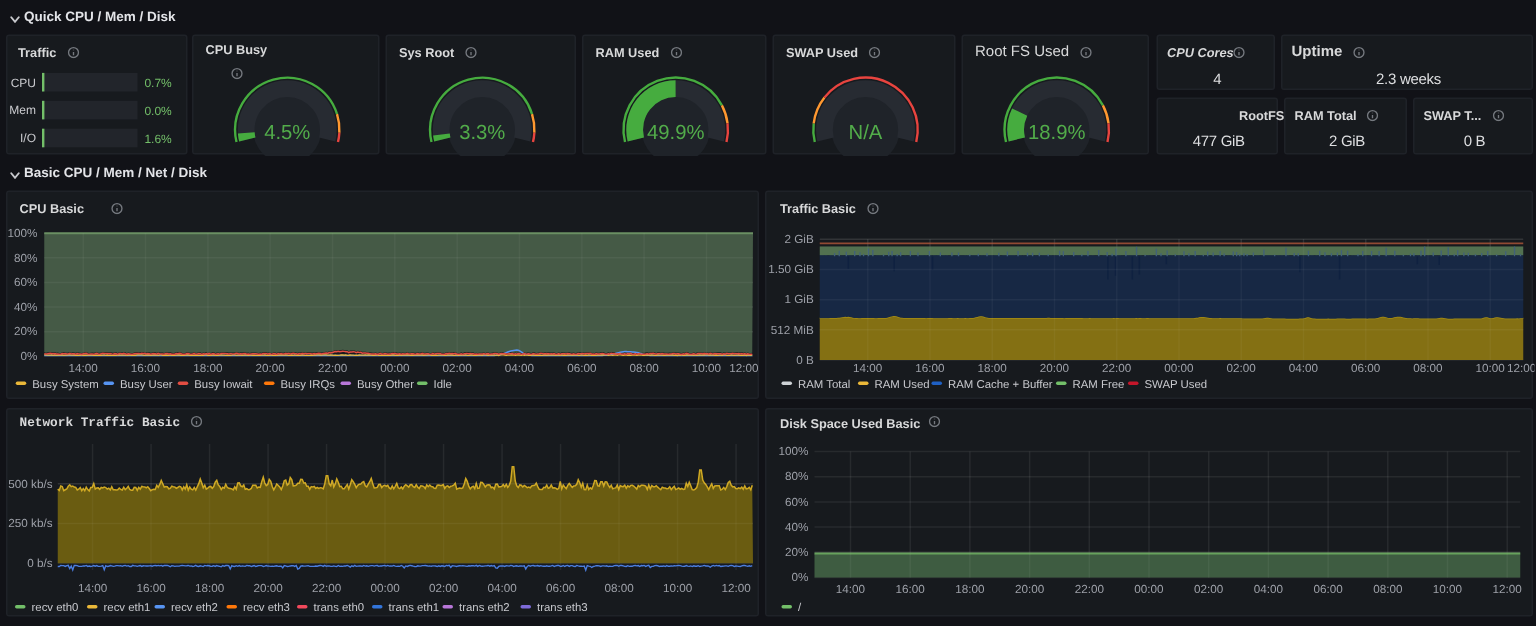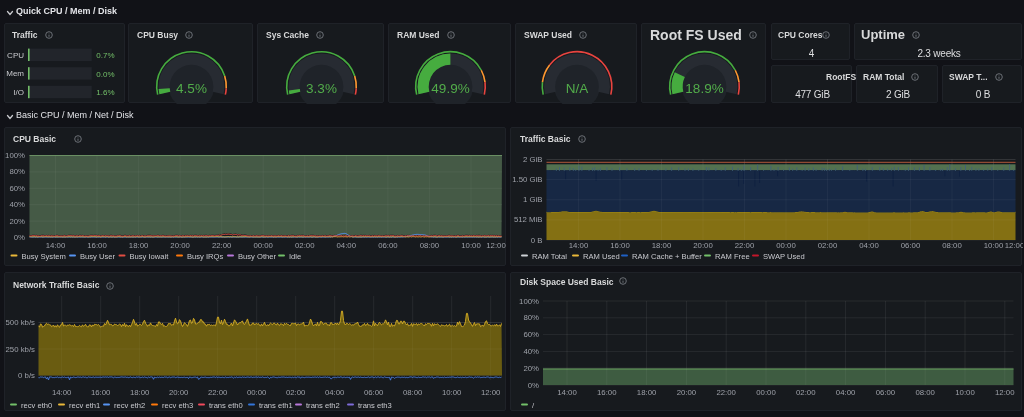--- a/index.html
+++ b/index.html
@@ -43,21 +43,21 @@
     <div style="position:absolute;left:128px;top:23px;width:125px;height:80px;background:#171A1E;border:1px solid #1F2228;border-radius:2px;box-sizing:border-box;">
       <svg width="125" height="80" viewBox="0 0 125 80" style="position:absolute;left:0;top:0;">
         <circle cx="62.5" cy="62.5" r="22.8" fill="#1F2329"></circle>
         <path d="M 30.43 70.26 A 33.00 33.00 0 1 1 94.57 70.26 L 83.69 67.63 A 21.80 21.80 0 1 0 41.31 67.63 Z" fill="#272B32"></path>
         <path d="M 30.43 70.26 A 33.00 33.00 0 0 1 29.59 64.96 L 40.76 64.13 A 21.80 21.80 0 0 0 41.31 67.63 Z" fill="#46AC3F"></path>
         <path d="M 28.68 70.68 A 34.80 34.80 0 0 1 95.69 52.05" stroke="#46AC3F" stroke-width="1.6" fill="none"></path>
         <path d="M 95.69 52.05 A 34.80 34.80 0 0 1 97.24 64.47" stroke="#FF9830" stroke-width="1.6" fill="none"></path>
         <path d="M 97.24 64.47 A 34.80 34.80 0 0 1 96.32 70.68" stroke="#E8443F" stroke-width="1.6" fill="none"></path>
         <text x="62.5" y="64.0" font-size="13.5px" font-weight="500" fill="#52AC4A" text-anchor="middle" dominant-baseline="central">4.5%</text>
       </svg>
-      <div style="position:absolute;left:8px;top:4px;height:13px;display:flex;align-items:center;gap:7px;white-space:nowrap;">
+      <div style="position:absolute;left:8px;top:4px;height:13px;display:flex;align-items:center;gap:7px;white-space:nowrap;flex-direction:column;">
         <span style="font-size:8.5px;font-weight:600;color:#D8D9DA;">CPU Busy</span>
         <svg width="8" height="8" viewBox="0 0 8 8" style="flex:none;">
           <g stroke="#75797F" fill="none" stroke-width="0.9">
             <circle cx="4" cy="4" r="3.3"></circle>
             <line x1="4" y1="3.6" x2="4" y2="5.8"></line>
             <line x1="4" y1="2.1" x2="4" y2="2.5"></line>
           </g>
         </svg>
       </div>
     </div>
@@ -65,21 +65,21 @@
       <svg width="127" height="80" viewBox="0 0 127 80" style="position:absolute;left:0;top:0;">
         <circle cx="63.5" cy="62.5" r="22.8" fill="#1F2329"></circle>
         <path d="M 31.43 70.26 A 33.00 33.00 0 1 1 95.57 70.26 L 84.69 67.63 A 21.80 21.80 0 1 0 42.31 67.63 Z" fill="#272B32"></path>
         <path d="M 31.43 70.26 A 33.00 33.00 0 0 1 30.73 66.39 L 41.85 65.07 A 21.80 21.80 0 0 0 42.31 67.63 Z" fill="#46AC3F"></path>
         <path d="M 29.68 70.68 A 34.80 34.80 0 0 1 96.69 52.05" stroke="#46AC3F" stroke-width="1.6" fill="none"></path>
         <path d="M 96.69 52.05 A 34.80 34.80 0 0 1 98.24 64.47" stroke="#FF9830" stroke-width="1.6" fill="none"></path>
         <path d="M 98.24 64.47 A 34.80 34.80 0 0 1 97.32 70.68" stroke="#E8443F" stroke-width="1.6" fill="none"></path>
         <text x="63.5" y="64.0" font-size="13.5px" font-weight="500" fill="#52AC4A" text-anchor="middle" dominant-baseline="central">3.3%</text>
       </svg>
       <div style="position:absolute;left:8px;top:4px;height:13px;display:flex;align-items:center;gap:7px;white-space:nowrap;">
-        <span style="font-size:8.5px;font-weight:600;color:#D8D9DA;">Sys Cache</span>
+        <span style="font-size:8.5px;font-weight:600;color:#D8D9DA;">Sys Root</span>
         <svg width="8" height="8" viewBox="0 0 8 8" style="flex:none;">
           <g stroke="#75797F" fill="none" stroke-width="0.9">
             <circle cx="4" cy="4" r="3.3"></circle>
             <line x1="4" y1="3.6" x2="4" y2="5.8"></line>
             <line x1="4" y1="2.1" x2="4" y2="2.5"></line>
           </g>
         </svg>
       </div>
     </div>
     <div style="position:absolute;left:388px;top:23px;width:123px;height:80px;background:#171A1E;border:1px solid #1F2228;border-radius:2px;box-sizing:border-box;">
@@ -127,51 +127,51 @@
       <svg width="125" height="80" viewBox="0 0 125 80" style="position:absolute;left:0;top:0;">
         <circle cx="62.5" cy="62.5" r="22.8" fill="#1F2329"></circle>
         <path d="M 30.43 70.26 A 33.00 33.00 0 1 1 94.57 70.26 L 83.69 67.63 A 21.80 21.80 0 1 0 41.31 67.63 Z" fill="#272B32"></path>
         <path d="M 30.43 70.26 A 33.00 33.00 0 0 1 32.73 48.26 L 42.83 53.09 A 21.80 21.80 0 0 0 41.31 67.63 Z" fill="#46AC3F"></path>
         <path d="M 28.68 70.68 A 34.80 34.80 0 0 1 93.27 46.25" stroke="#46AC3F" stroke-width="1.6" fill="none"></path>
         <path d="M 93.27 46.25 A 34.80 34.80 0 0 1 97.03 58.19" stroke="#FF9830" stroke-width="1.6" fill="none"></path>
         <path d="M 97.03 58.19 A 34.80 34.80 0 0 1 96.32 70.68" stroke="#E8443F" stroke-width="1.6" fill="none"></path>
         <text x="62.5" y="64.0" font-size="13.5px" font-weight="500" fill="#52AC4A" text-anchor="middle" dominant-baseline="central">18.9%</text>
       </svg>
       <div style="position:absolute;left:8px;top:4px;height:13px;display:flex;align-items:center;gap:7px;white-space:nowrap;">
-        <span style="font-size:14px;font-weight:700;color:#D8D9DA;">Root FS Used</span>
+        <span style="font-size:10px;font-weight:400;color:#D8D9DA;">Root FS Used</span>
         <svg width="8" height="8" viewBox="0 0 8 8" style="flex:none;">
           <g stroke="#75797F" fill="none" stroke-width="0.9">
             <circle cx="4" cy="4" r="3.3"></circle>
             <line x1="4" y1="3.6" x2="4" y2="5.8"></line>
             <line x1="4" y1="2.1" x2="4" y2="2.5"></line>
           </g>
         </svg>
       </div>
     </div>
     <div style="position:absolute;left:771px;top:23px;width:79px;height:37px;background:#171A1E;border:1px solid #1F2228;border-radius:2px;box-sizing:border-box;">
       <svg width="79" height="37" viewBox="0 0 79 37" style="position:absolute;left:0;top:0;">
         <text x="39.5" y="29.5" font-size="10px" font-weight="500" fill="#DEDFE1" letter-spacing="-0.2" text-anchor="middle" dominant-baseline="central">4</text>
       </svg>
-      <div style="position:absolute;left:6px;top:4px;height:13px;display:flex;align-items:center;gap:0;white-space:nowrap;">
+      <div style="position:absolute;left:6px;top:4px;height:13px;display:flex;align-items:center;gap:0;white-space:nowrap;font-style:italic;">
         <span style="font-size:8.5px;font-weight:600;color:#D8D9DA;">CPU Cores</span>
         <svg width="8" height="8" viewBox="0 0 8 8" style="flex:none;">
           <g stroke="#75797F" fill="none" stroke-width="0.9">
             <circle cx="4" cy="4" r="3.3"></circle>
             <line x1="4" y1="3.6" x2="4" y2="5.8"></line>
             <line x1="4" y1="2.1" x2="4" y2="2.5"></line>
           </g>
         </svg>
       </div>
     </div>
     <div style="position:absolute;left:854px;top:23px;width:168px;height:37px;background:#171A1E;border:1px solid #1F2228;border-radius:2px;box-sizing:border-box;">
       <svg width="168" height="37" viewBox="0 0 168 37" style="position:absolute;left:0;top:0;">
         <text x="84.0" y="29.5" font-size="10px" font-weight="500" fill="#DEDFE1" letter-spacing="-0.2" text-anchor="middle" dominant-baseline="central">2.3 weeks</text>
       </svg>
       <div style="position:absolute;left:6px;top:4px;height:13px;display:flex;align-items:center;gap:7px;white-space:nowrap;">
-        <span style="font-size:13px;font-weight:600;color:#D8D9DA;">Uptime</span>
+        <span style="font-size:10px;font-weight:600;color:#D8D9DA;">Uptime</span>
         <svg width="8" height="8" viewBox="0 0 8 8" style="flex:none;">
           <g stroke="#75797F" fill="none" stroke-width="0.9">
             <circle cx="4" cy="4" r="3.3"></circle>
             <line x1="4" y1="3.6" x2="4" y2="5.8"></line>
             <line x1="4" y1="2.1" x2="4" y2="2.5"></line>
           </g>
         </svg>
       </div>
     </div>
     <div style="position:absolute;left:771px;top:65px;width:81px;height:38px;background:#171A1E;border:1px solid #1F2228;border-radius:2px;box-sizing:border-box;">
@@ -215,21 +215,21 @@
             <circle cx="4" cy="4" r="3.3"></circle>
             <line x1="4" y1="3.6" x2="4" y2="5.8"></line>
             <line x1="4" y1="2.1" x2="4" y2="2.5"></line>
           </g>
         </svg>
       </div>
     </div>
     <svg width="10" height="10" viewBox="0 0 10 10" style="position:absolute;left:5px;top:112px;">
       <path d="M2.5 3.5 L5 6.5 L7.5 3.5" stroke="#C7C8CC" stroke-width="1.3" fill="none" stroke-linecap="round"></path>
     </svg>
-    <div style="position:absolute;left:16px;top:110px;font-size:9px;font-weight:400;color:#E3E4E8;">Basic CPU / Mem / Net / Disk</div>
+    <div style="position:absolute;left:16px;top:110px;font-size:9px;font-weight:700;color:#E3E4E8;">Basic CPU / Mem / Net / Disk</div>
     <div style="position:absolute;left:4px;top:127px;width:502px;height:139px;background:#171A1E;border:1px solid #1F2228;border-radius:2px;box-sizing:border-box;">
       <svg width="502" height="139" viewBox="0 0 502 139" style="position:absolute;left:0;top:0;">
         <line x1="24.5" y1="109.5" x2="497.0" y2="109.5" stroke="rgba(255,255,255,0.07)" stroke-width="1"></line>
         <text x="20" y="109.5" font-size="7.8px" fill="#9DA0A8" text-anchor="end" dominant-baseline="central">0%</text>
         <line x1="24.5" y1="93.1" x2="497.0" y2="93.1" stroke="rgba(255,255,255,0.07)" stroke-width="1"></line>
         <text x="20" y="93.1" font-size="7.8px" fill="#9DA0A8" text-anchor="end" dominant-baseline="central">20%</text>
         <line x1="24.5" y1="76.7" x2="497.0" y2="76.7" stroke="rgba(255,255,255,0.07)" stroke-width="1"></line>
         <text x="20" y="76.7" font-size="7.8px" fill="#9DA0A8" text-anchor="end" dominant-baseline="central">40%</text>
         <line x1="24.5" y1="60.3" x2="497.0" y2="60.3" stroke="rgba(255,255,255,0.07)" stroke-width="1"></line>
         <text x="20" y="60.3" font-size="7.8px" fill="#9DA0A8" text-anchor="end" dominant-baseline="central">60%</text>
@@ -553,21 +553,21 @@
         <text x="157" y="132.0" font-size="7.6px" fill="#C8C9CE" dominant-baseline="central">recv eth3</text>
         <rect x="193" y="130.4" width="7" height="2.2" rx="1.1" fill="#F2495C"></rect>
         <text x="204" y="132.0" font-size="7.6px" fill="#C8C9CE" dominant-baseline="central">trans eth0</text>
         <rect x="243" y="130.4" width="7" height="2.2" rx="1.1" fill="#3274D9"></rect>
         <text x="254" y="132.0" font-size="7.6px" fill="#C8C9CE" dominant-baseline="central">trans eth1</text>
         <rect x="290" y="130.4" width="7" height="2.2" rx="1.1" fill="#B877D9"></rect>
         <text x="301" y="132.0" font-size="7.6px" fill="#C8C9CE" dominant-baseline="central">trans eth2</text>
         <rect x="342" y="130.4" width="7" height="2.2" rx="1.1" fill="#7E6BD9"></rect>
         <text x="353" y="132.0" font-size="7.6px" fill="#C8C9CE" dominant-baseline="central">trans eth3</text>
       </svg>
-      <div style="position:absolute;left:8px;top:4px;height:13px;display:flex;align-items:flex-end;gap:7px;white-space:nowrap;">
+      <div style="position:absolute;left:8px;top:4px;height:13px;display:flex;align-items:flex-start;gap:7px;white-space:nowrap;font-family:Liberation Mono, monospace;">
         <span style="font-size:8.5px;font-weight:600;color:#D8D9DA;">Network Traffic Basic</span>
         <svg width="8" height="8" viewBox="0 0 8 8" style="flex:none;">
           <g stroke="#75797F" fill="none" stroke-width="0.9">
             <circle cx="4" cy="4" r="3.3"></circle>
             <line x1="4" y1="3.6" x2="4" y2="5.8"></line>
             <line x1="4" y1="2.1" x2="4" y2="2.5"></line>
           </g>
         </svg>
       </div>
     </div>

